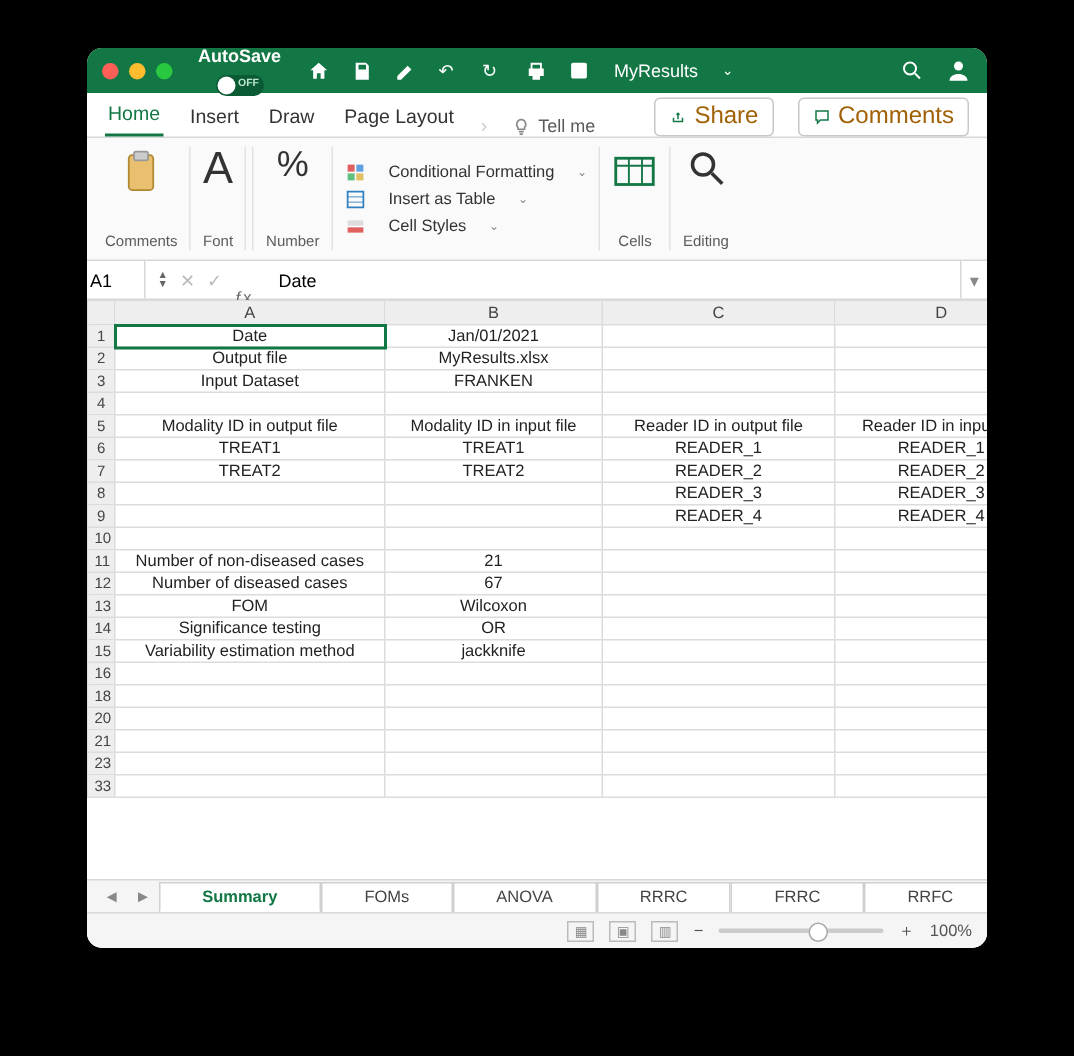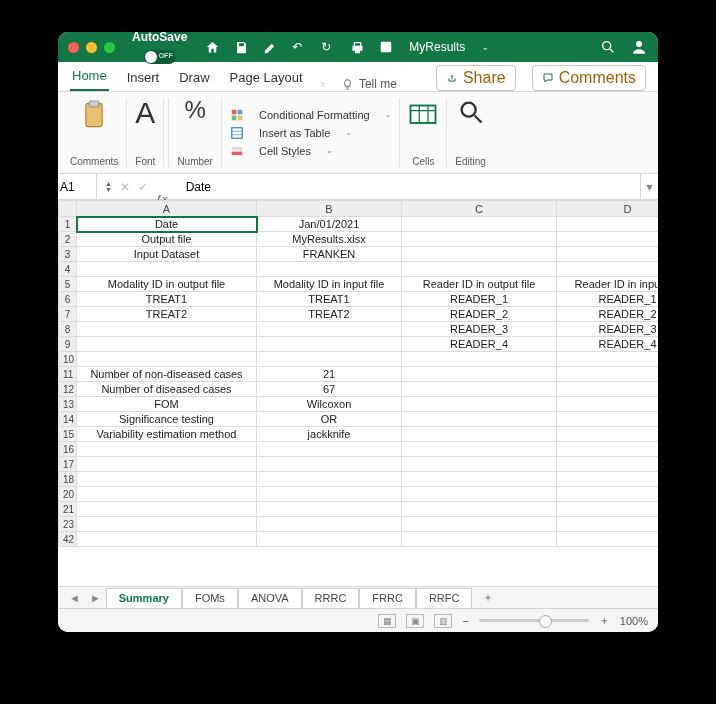--- a/index.html
+++ b/index.html
@@ -51,21 +51,21 @@
   .grid th.rowhead { background:#eee; width:18px; font-size:10px; color:#444; text-align:center;}
   .grid .colA { width:180px; }
   .grid .colB { width:145px; }
   .grid .colC { width:155px; }
   .grid .colD { width:142px; }
   .corner { background:#eee; width:18px;}
   .selcell { outline:2px solid #127745; outline-offset:-1px; }
 
   .sheet-tabs { height:22px; border-top:1px solid #d7d7d7; display:flex; align-items:center; font-size:11px; background:#f5f5f5; padding-left:6px; gap:0;}
   .sheet-tabs .nav { color:#888; padding:0 5px; cursor:pointer;}
-  .sheet-tabs .stab { padding:3px 12px; border:1px solid #d0d0d0; border-bottom:none; background:#fff; color:#444; cursor:pointer; border-radius: 0 0 0 0; margin-top:1px;}
+  .sheet-tabs .stab { padding:3px 28px; border:1px solid #d0d0d0; border-bottom:none; background:#fff; color:#444; cursor:pointer; border-radius: 0 0 0 0; margin-top:1px;}
   .sheet-tabs .stab.active { color:#127745; font-weight:700; border-bottom:2px solid #fff; background:#fff;}
   .sheet-tabs .addtab { padding:0 10px; color:#666; cursor:pointer;}
 
   .statusbar { height:24px; background:#f5f5f5; border-top:1px solid #d7d7d7; display:flex; align-items:center; justify-content:flex-end; gap:10px; padding:0 10px; font-size:11px; color:#555;}
   .viewbtn { width:18px; height:14px; border:1px solid #bbb; display:flex; align-items:center; justify-content:center; font-size:9px; color:#888;}
   .slider { width:110px; height:3px; background:#ccc; position:relative; border-radius:2px;}
   .slider::after { content:""; position:absolute; left:55%; top:-4px; width:11px; height:11px; background:#fff; border:1px solid #aaa; border-radius:50%;}
 </style>
 </head>
 <body>
@@ -345,27 +345,20 @@
             <td class="colD"></td>
           </tr>
           <tr>
             <th class="rowhead">16</th>
             <td class="colA"></td>
             <td class="colB"></td>
             <td class="colC"></td>
             <td class="colD"></td>
           </tr>
           <tr>
-            <th class="rowhead">17</th>
-            <td class="colA"></td>
-            <td class="colB"></td>
-            <td class="colC"></td>
-            <td class="colD"></td>
-          </tr>
-          <tr>
             <th class="rowhead">18</th>
             <td class="colA"></td>
             <td class="colB"></td>
             <td class="colC"></td>
             <td class="colD"></td>
           </tr>
           <tr>
             <th class="rowhead">20</th>
             <td class="colA"></td>
             <td class="colB"></td>
@@ -380,21 +373,21 @@
             <td class="colD"></td>
           </tr>
           <tr>
             <th class="rowhead">23</th>
             <td class="colA"></td>
             <td class="colB"></td>
             <td class="colC"></td>
             <td class="colD"></td>
           </tr>
           <tr>
-            <th class="rowhead">42</th>
+            <th class="rowhead">33</th>
             <td class="colA"></td>
             <td class="colB"></td>
             <td class="colC"></td>
             <td class="colD"></td>
           </tr>
         </tbody>
       </table>
   </div>
 
   <div class="sheet-tabs">

